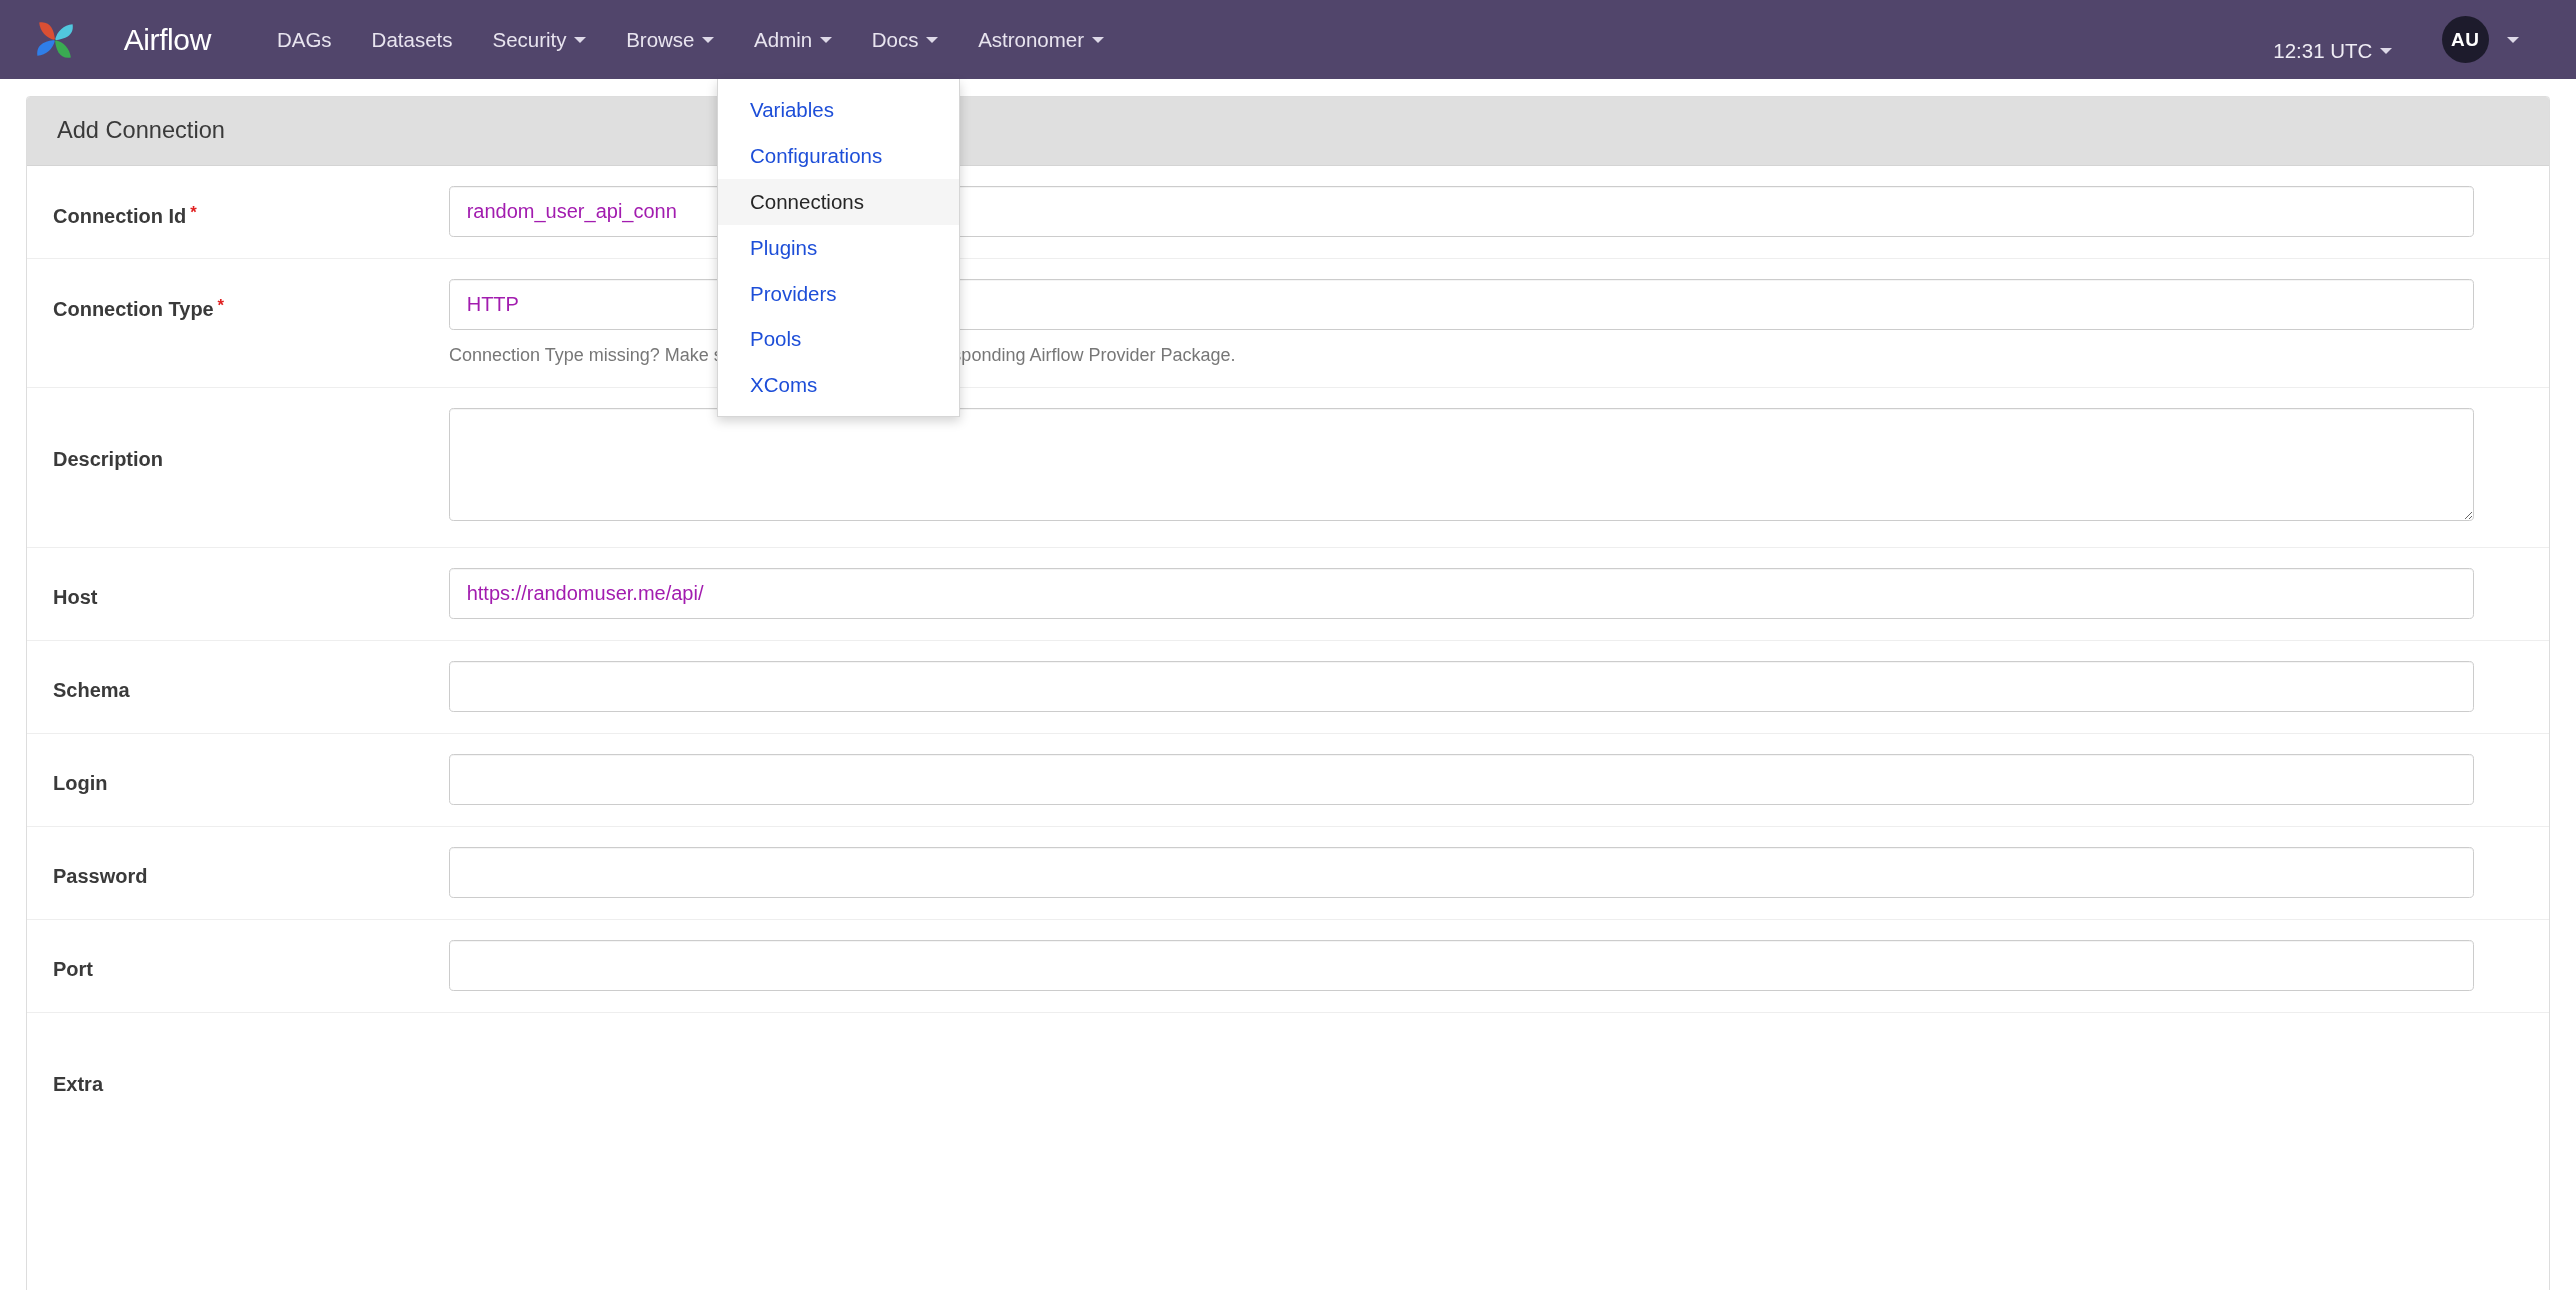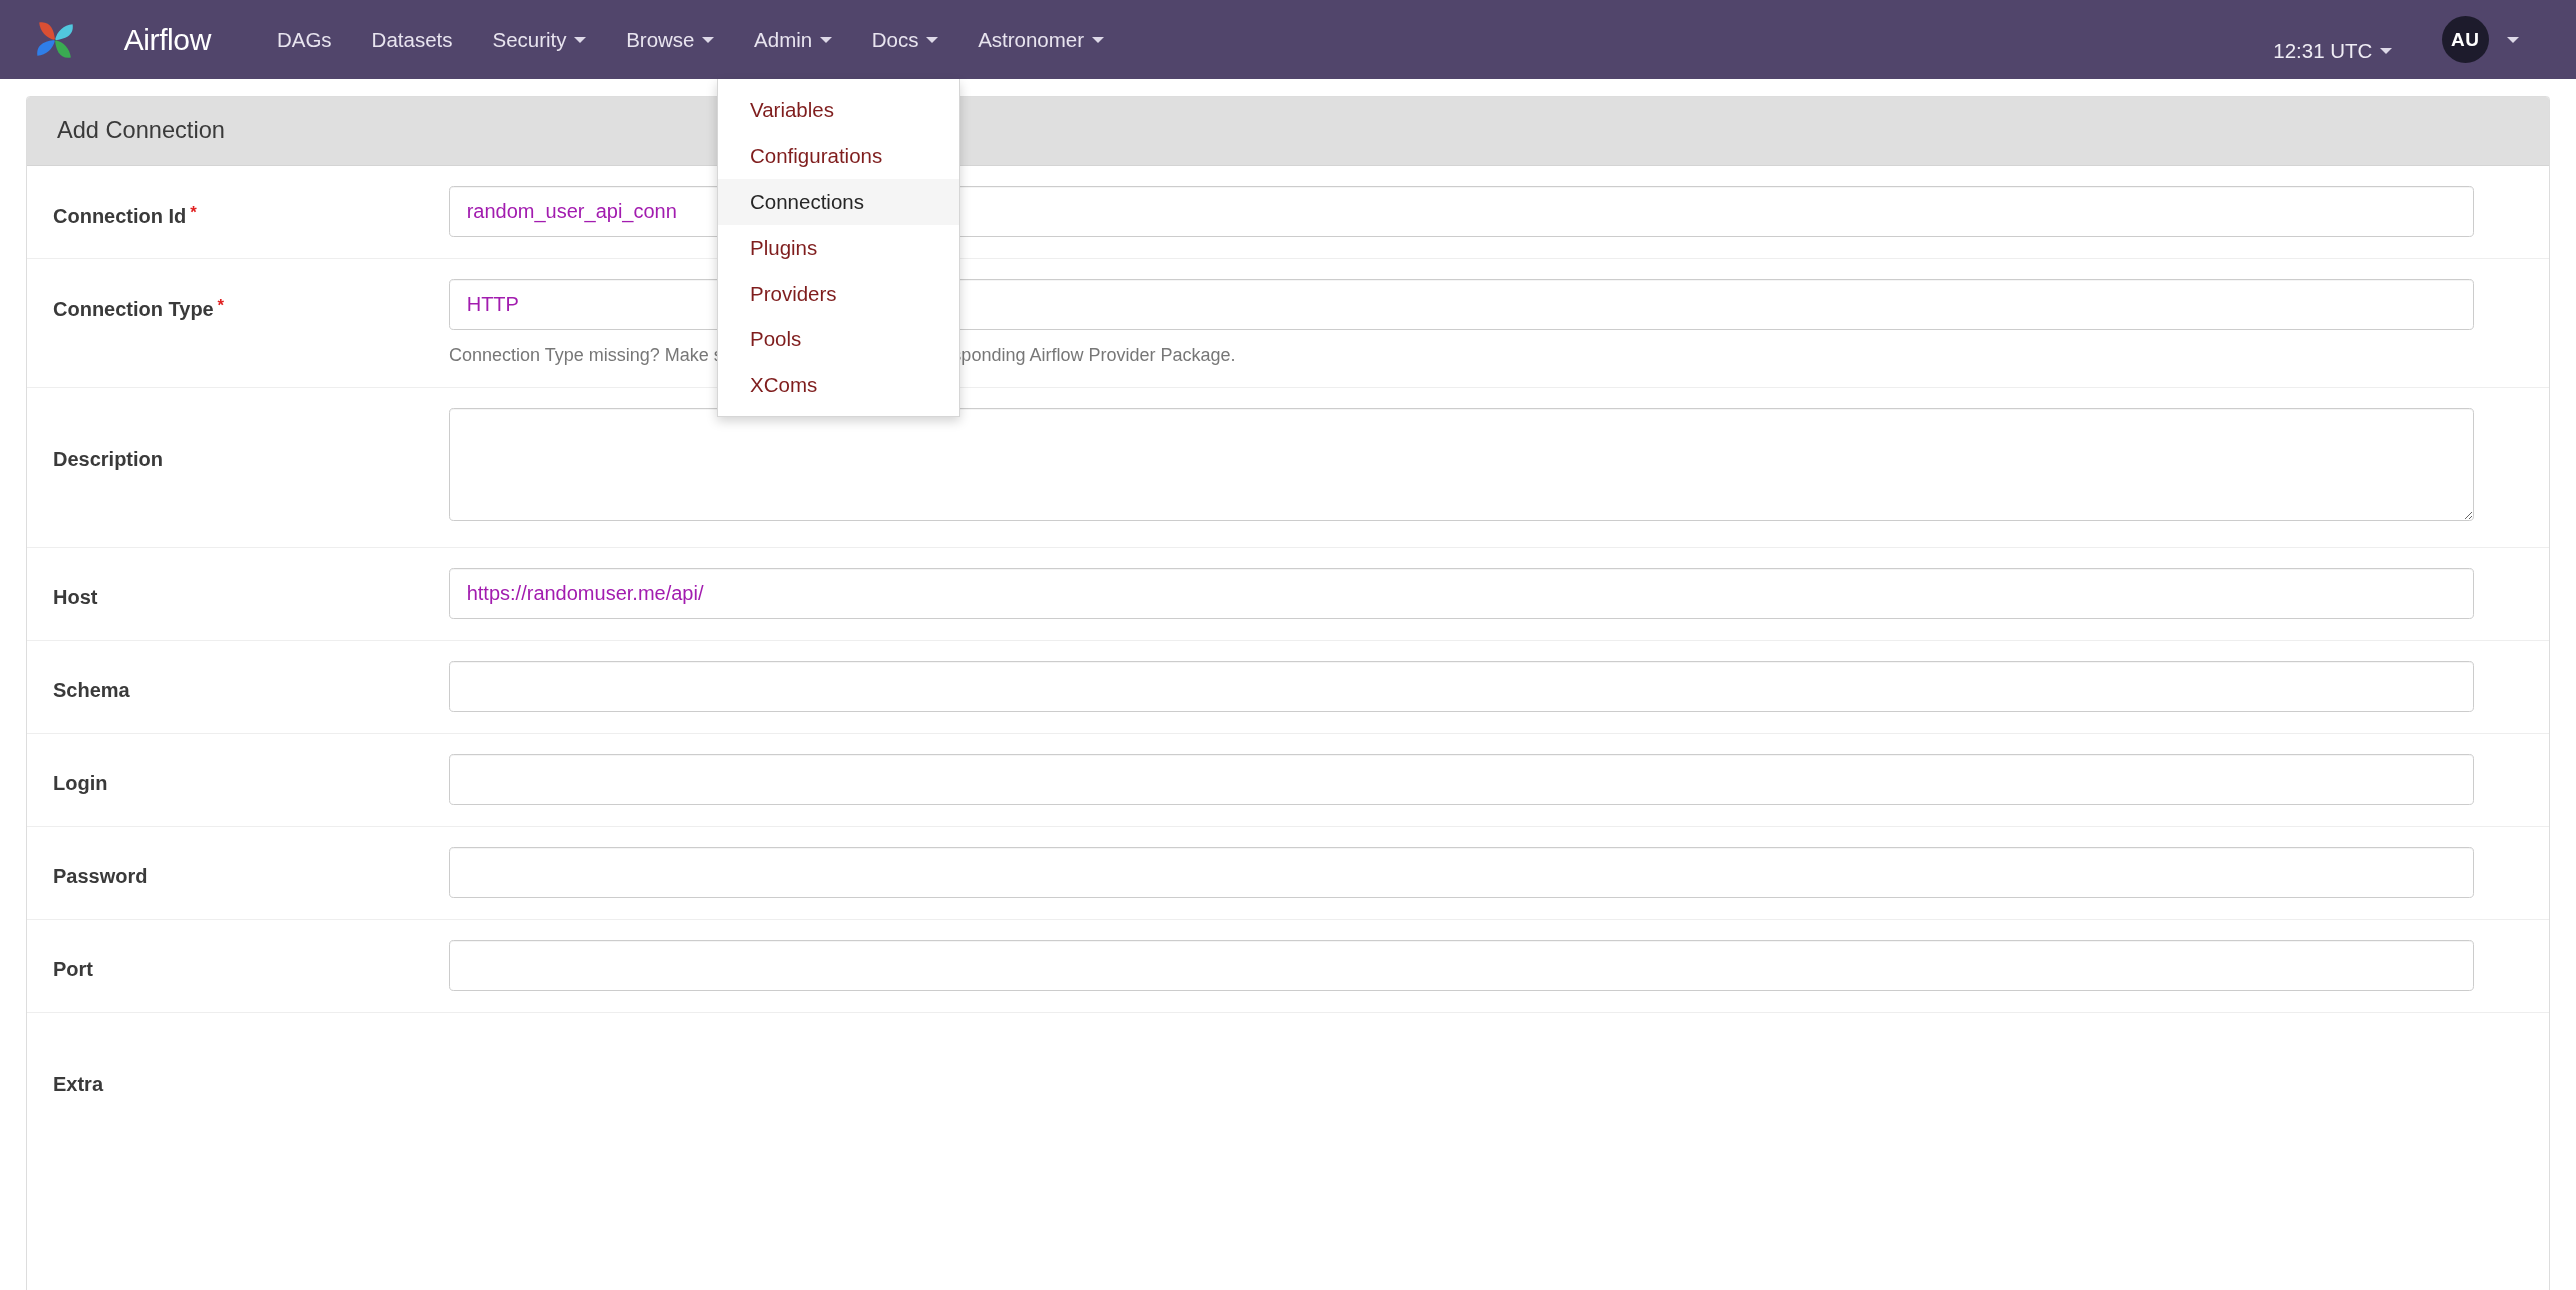--- a/index.html
+++ b/index.html
@@ -102,21 +102,21 @@
     border: 0.8px solid rgba(0,0,0,0.16);
     border-top: none;
     box-shadow: 0 5.3px 10.7px rgba(0,0,0,0.18);
     padding: 8.4px 0;
     z-index: 200;
   }
   .dropdown-item {
     display: block;
     padding: 6px 32px;
     font-size: 20.5px;
-    color: #7f1d1d;
+    color: #1d4ed8;
     line-height: 1.65;
     white-space: nowrap;
     cursor: pointer;
     text-decoration: none;
   }
   .dropdown-item.active,
   .dropdown-item:hover { background: #f5f5f5; color: #262626; }
 
   
   .page { padding: 0; background: #ffffff; }

